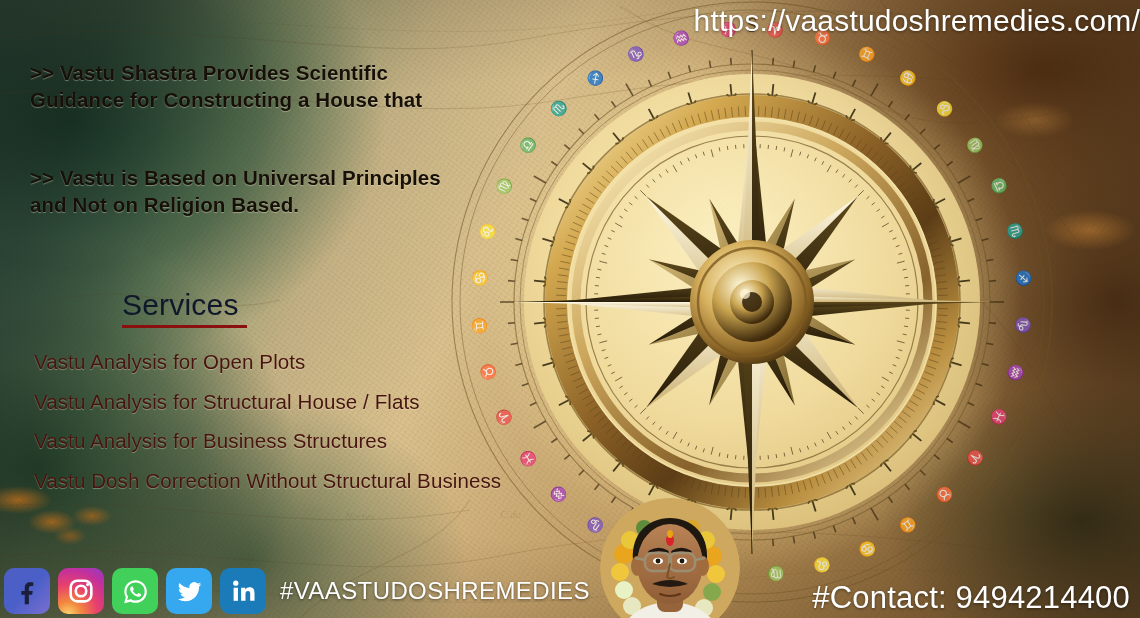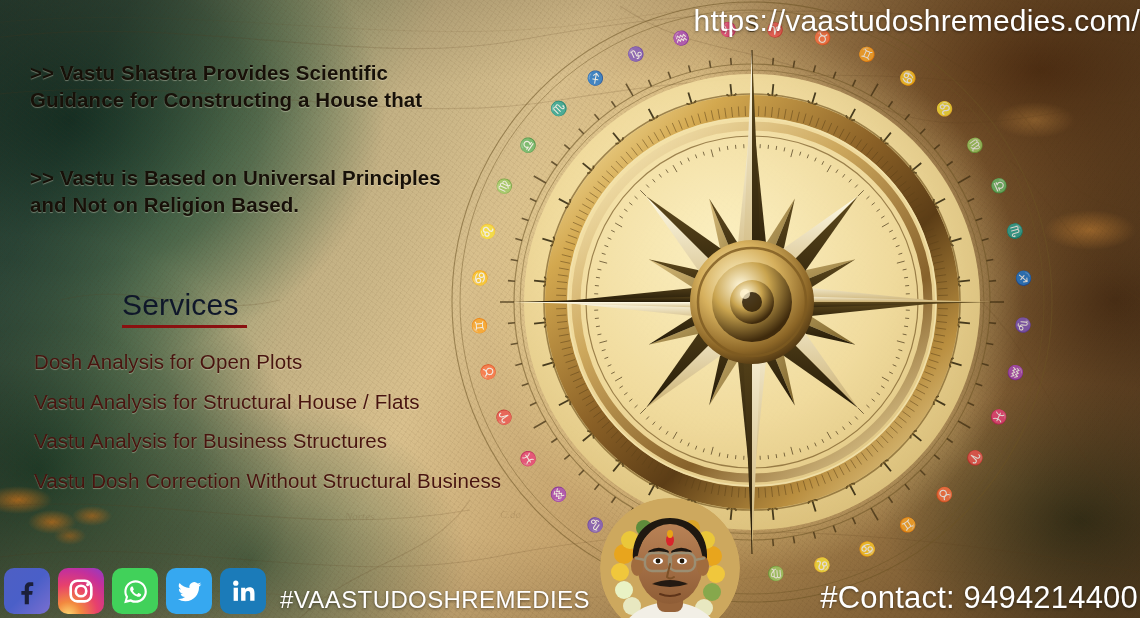--- a/index.html
+++ b/index.html
@@ -132,42 +132,42 @@
     position:absolute;
     right:0;top:4px;
     color:#ffffff;
     font-size:30px;
     letter-spacing:.2px;
     text-shadow:0 1px 3px rgba(0,0,0,.45);
   }
 
   #contact{
     position:absolute;
-    right:2px;bottom:2px;
+    right:10px;bottom:2px;
     color:#ffffff;
     font-size:31px;
     letter-spacing:.2px;
     text-shadow:0 1px 3px rgba(0,0,0,.45);
     text-align:right;
   }
 
   
   #portrait{
     position:absolute;
     left:600px;top:498px;
     width:140px;height:140px;
     border-radius:50%;
     overflow:hidden;
   }
 
   
   #social-bar{
     position:absolute;
     left:4px;bottom:4px;
-    display:flex;align-items:flex-end;gap:8px;
+    display:flex;align-items:center;gap:8px;
   }
   .social-icon{
     width:46px;height:46px;
     border-radius:10px;
     display:flex;align-items:center;justify-content:center;
     flex:0 0 auto;
   }
   .si-facebook{background:linear-gradient(135deg,#4e5fc4 0%,#4a5fc8 50%,#7a6fd0 100%);}
   .si-instagram{background:
       radial-gradient(circle at 22% 102%, #fdd771 0%, #f2893f 22%, #e8416b 50%, #c4309b 76%, #8d3cc8 100%);}
@@ -876,21 +876,21 @@
     <p>&gt;&gt; Vastu is Based on Universal Principles</p>
     <p>and Not on Religion Based.</p>
   </div>
 
   <div id="services-heading">
     <span>Services</span>
     <span class="u"></span>
   </div>
 
   <ul id="services-list">
-    <li>Dosh Analysis for Open Plots</li>
+    <li>Vastu Analysis for Open Plots</li>
     <li>Vastu Analysis for Structural House / Flats</li>
     <li>Vastu Analysis for Business Structures</li>
     <li>Vastu Dosh Correction Without Structural Business</li>
   </ul>
 
   <svg id="portrait" viewBox="0 0 140 140">
     <defs>
       <clipPath id="circ">
           <circle cx="70" cy="70" r="70"></circle>
         </clipPath>

